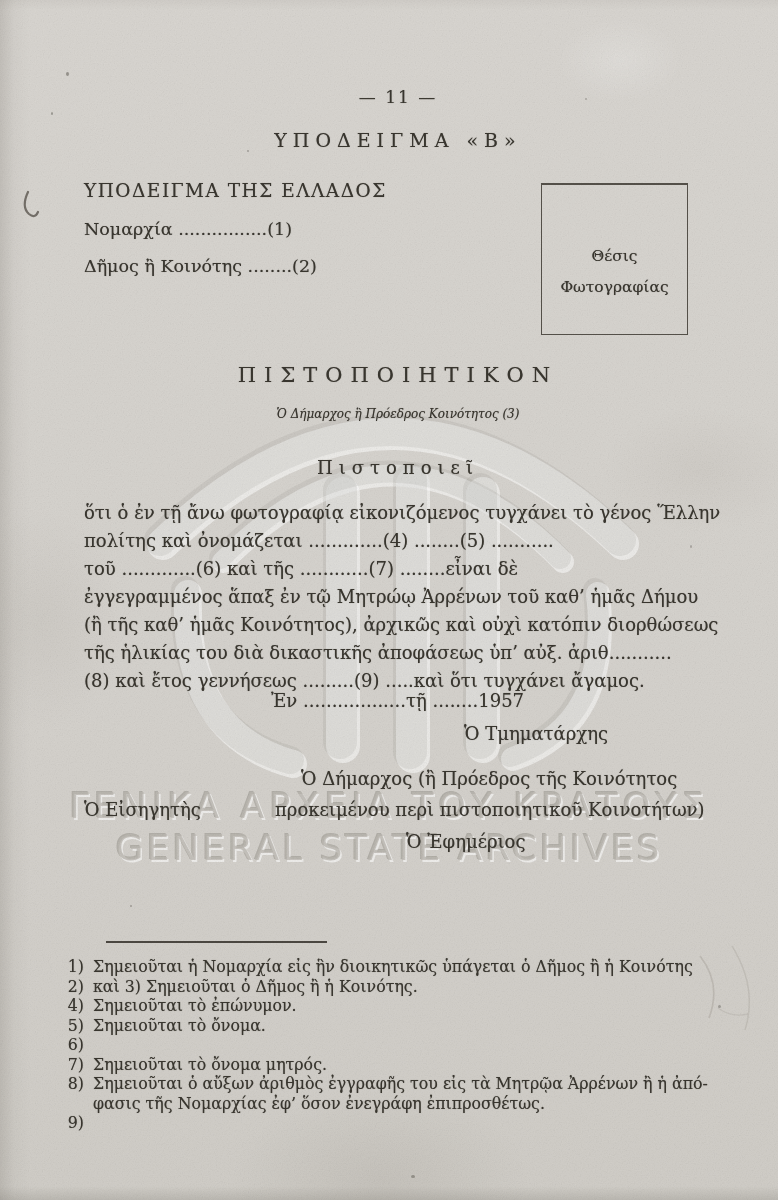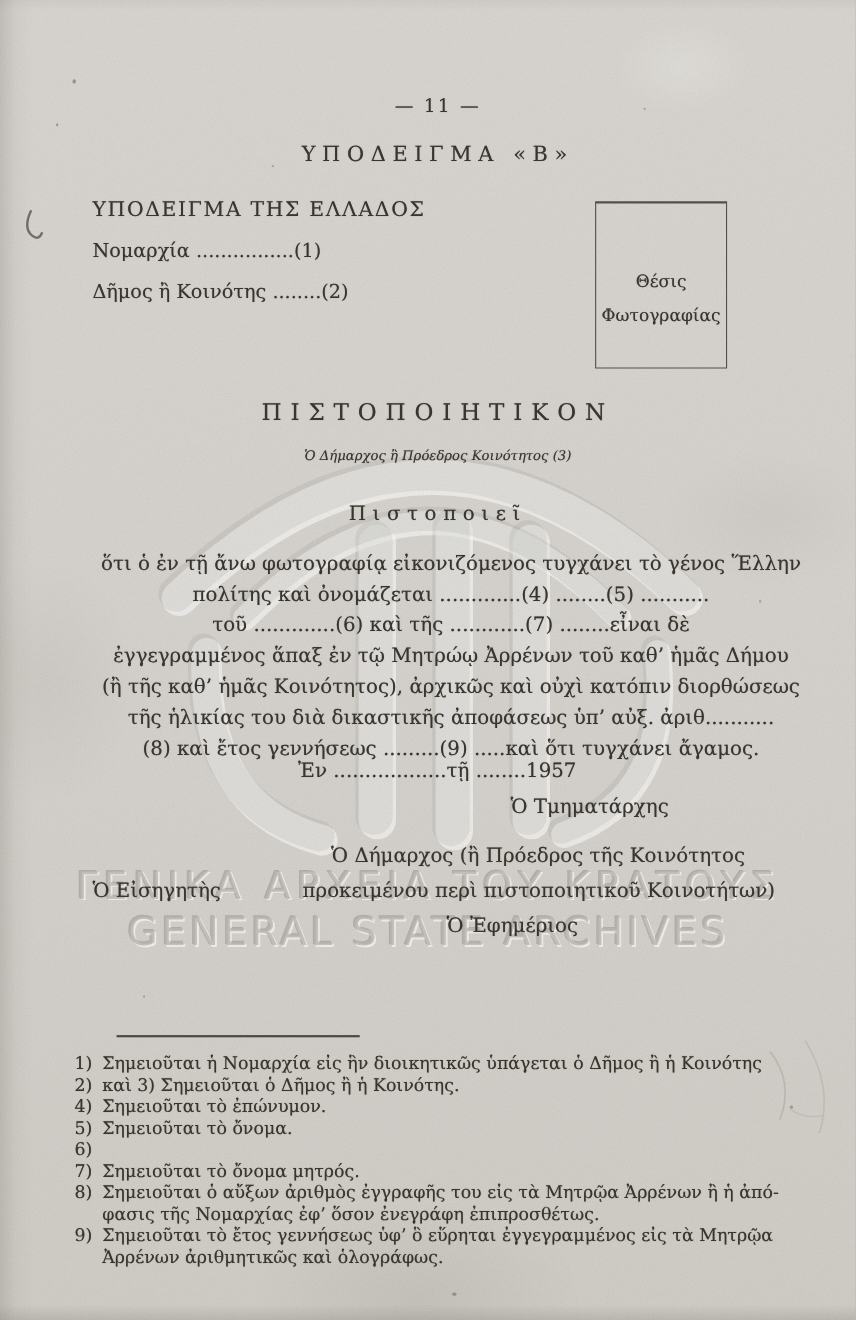--- a/index.html
+++ b/index.html
@@ -37,30 +37,30 @@
   .wm2{top:827px;left:0;right:0;text-align:center;font-size:36px;letter-spacing:3px;}
 
   
   .z{z-index:2;}
   .pageno{top:87px;font-size:17px;letter-spacing:2px;}
   .doctitle{top:129px;font-size:19px;letter-spacing:6px;}
   .kingdom{left:66px;top:180px;font-size:18.5px;letter-spacing:1.5px;}
   .hline1{left:66px;top:219px;font-size:17.5px;}
   .hline2{left:66px;top:256px;font-size:17.5px;}
   .photobox{
-    left:523px;top:183px;width:120px;height:152px;box-sizing:border-box;
+    left:523px;top:183px;width:147px;height:152px;box-sizing:border-box;
     border:1.5px solid rgba(62,58,50,0.85);border-top-width:2px;
     display:flex;flex-direction:column;align-items:center;justify-content:center;
     gap:13px;padding-top:24px;font-size:15.5px;
   }
   .certheading{top:363px;font-size:21px;letter-spacing:8px;}
   .issuer{top:407px;font-size:12px;font-style:italic;}
   .certifies{top:457px;font-size:18px;letter-spacing:6px;}
   .bodytext{left:66px;top:499px;width:652px;font-size:18px;line-height:28px;}
-  .bline{white-space:pre;text-shadow:0 0 0.8px rgba(57,54,47,0.55);text-align:center;}
+  .bline{white-space:pre;text-shadow:0 0 0.8px rgba(57,54,47,0.55);}
   .placedate{left:253px;top:690px;font-size:18px;}
   .sig{font-size:18px;}
   .sig-tmim{left:280px;top:723px;width:310px;text-align:right;}
   .sig-mayor1{left:283px;top:768px;}
   .sig-rapporteur{left:66px;top:799px;}
   .sig-mayor2{left:257px;top:799px;}
   .sig-priest{left:388px;top:831px;}
 
   .fnrule{left:88px;top:941px;width:221px;height:2px;background:rgba(52,48,42,0.85);}
   .footnotes{left:38px;top:957px;width:706px;font-size:15.8px;line-height:19.5px;}
@@ -180,24 +180,20 @@
     </div>
     <div class="fnrow">
       <div class="fnnum">8)</div>
       <div class="fntext">
         <div>Σημειοῦται ὁ αὔξων ἀριθμὸς ἐγγραφῆς του εἰς τὰ Μητρῷα Ἀρρένων ἢ ἡ ἀπό-</div>
           <div>φασις τῆς Νομαρχίας ἐφ’ ὅσον ἐνεγράφη ἐπιπροσθέτως.</div>
       </div>
     </div>
     <div class="fnrow">
       <div class="fnnum">9)</div>
-      <div class="fntext">
-        <div>Σημειοῦται τὸ ἔτος γεννήσεως ὑφ’ ὃ εὕρηται ἐγγεγραμμένος εἰς τὰ Μητρῷα</div>
-          <div>Ἀρρένων ἀριθμητικῶς καὶ ὁλογράφως.</div>
-      </div>
     </div>
     <div class="fnrow">
       <div class="fnnum"></div>
       <div class="fntext">
         <div></div>
           <div></div>
       </div>
     </div>
   </div>
 

